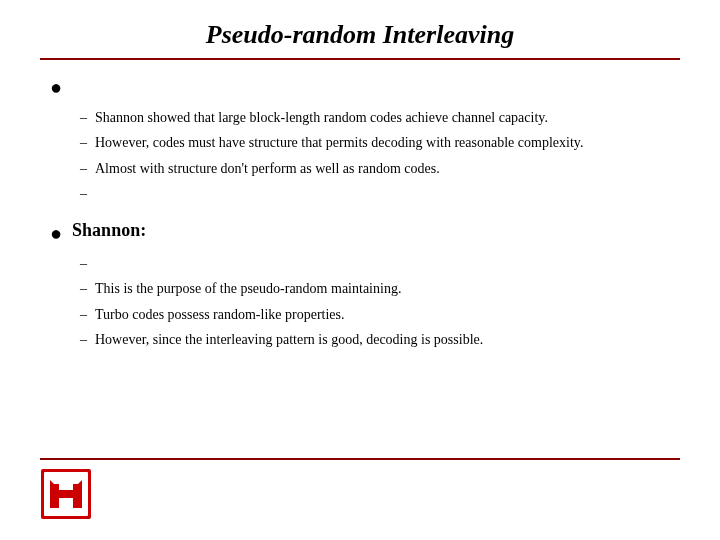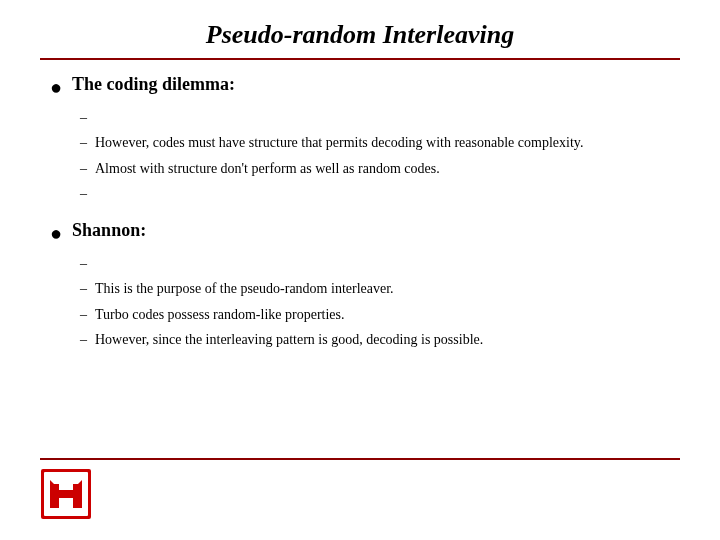--- a/index.html
+++ b/index.html
@@ -118,25 +118,25 @@
 
   <div class="title-area">
     <span class="slide-title">Pseudo-random Interleaving</span>
   </div>
 
   <div class="content">
 
     <div class="bullet-section">
       <div class="bullet-header">
         <span class="bullet-dot">●</span>
-        <span>The coding dilemma:</span>
       </div>
       <div class="sub-items">
         <div class="sub-item">
           <span class="dash">–</span>
+          <span class="sub-item-text">Shannon showed that large block-length random codes achieve channel capacity.</span>
         </div>
         <div class="sub-item">
           <span class="dash">–</span>
           <span class="sub-item-text">However, codes must have structure that permits decoding with reasonable complexity.</span>
         </div>
         <div class="sub-item">
           <span class="dash">–</span>
           <span class="sub-item-text">Almost with structure don't perform as well as random codes.</span>
         </div>
         <div class="sub-item">
@@ -149,21 +149,21 @@
       <div class="bullet-header">
         <span class="bullet-dot">●</span>
         <span>Shannon:</span>
       </div>
       <div class="sub-items">
         <div class="sub-item">
           <span class="dash">–</span>
         </div>
         <div class="sub-item">
           <span class="dash">–</span>
-          <span class="sub-item-text">This is the purpose of the pseudo-random interleaver.</span>
+          <span class="sub-item-text">This is the purpose of the pseudo-random maintaining.</span>
         </div>
         <div class="sub-item">
           <span class="dash">–</span>
           <span class="sub-item-text">Turbo codes possess random-like properties.</span>
         </div>
         <div class="sub-item">
           <span class="dash">–</span>
           <span class="sub-item-text">However, since the interleaving pattern is good, decoding is possible.</span>
         </div>
       </div>

